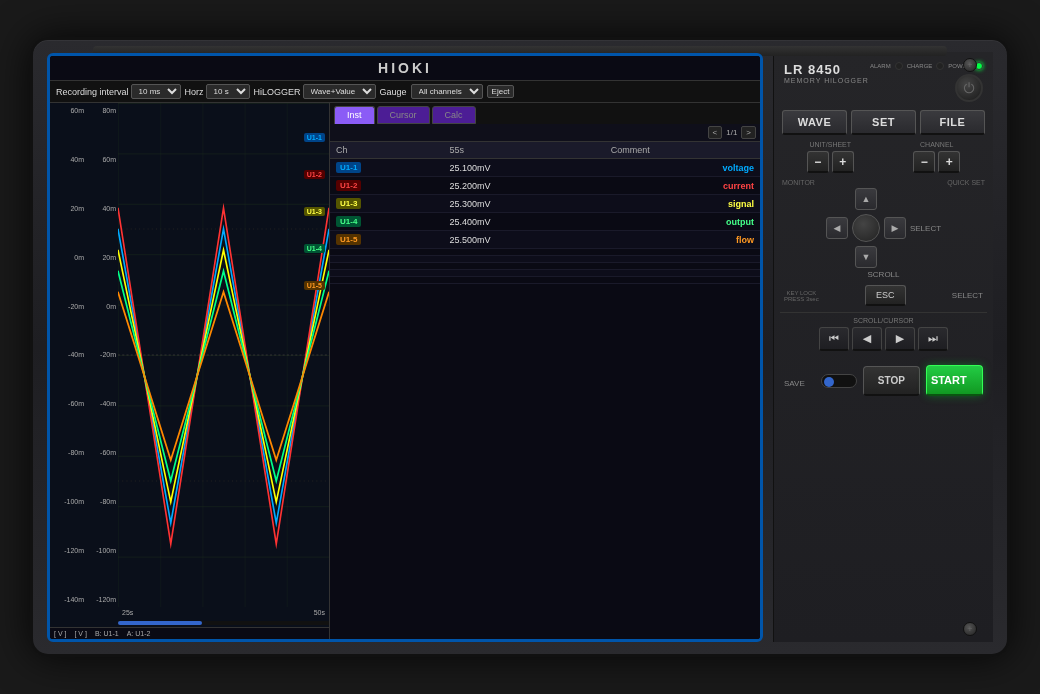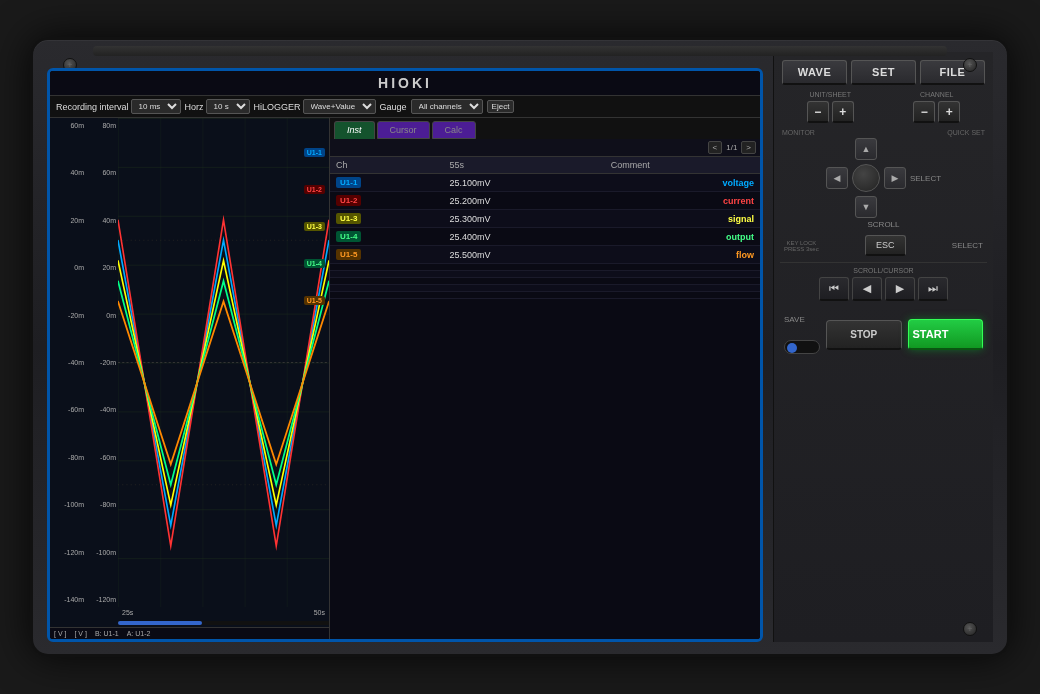--- a/index.html
+++ b/index.html
@@ -63,21 +63,21 @@
     
     .screen-section {
       flex: 1;
       display: flex;
       flex-direction: column;
       background: #000;
       border: 3px solid #0055aa;
       border-radius: 6px;
       overflow: hidden;
       position: relative;
-      margin-top: 16px;
+      margin-top: 1px;
       justify-content: center;
     }
 
     .screen-inner {
       background: #0a0a14;
       flex: 1;
       display: flex;
       flex-direction: column;
     }
 
@@ -254,24 +254,23 @@
     }
 
     .tab-btn {
       padding: 3px 12px;
       font-size: 9px;
       border-radius: 3px 3px 0 0;
       border: 1px solid #444;
       cursor: pointer;
     }
     .tab-btn.active {
-      background: #14532d;
+      background: #8b5cf6;
       color: #fff;
       border-bottom: none;
-      font-style: italic;
     }
     .tab-btn.inactive {
       background: #4c1d95;
       color: #888;
     }
 
     
     .table-header-row {
       display: flex;
       align-items: center;
@@ -572,22 +571,22 @@
     
     .action-row {
       display: flex;
       align-items: center;
       gap: 6px;
       padding: 4px 4px;
     }
 
     .save-section {
       display: flex;
-      flex-direction: column;
-      align-items: flex-start;
+      flex-direction: row;
+      align-items: flex-end;
       gap: 16px;
     }
 
     .save-label {
       font-size: 8px;
       color: #888;
     }
 
     .save-toggle {
       width: 36px;
@@ -863,20 +862,37 @@
               </tbody>
             </table>
           </div>
         </div>
       </div>
     </div>
   </div>
 
   <div class="control-panel">
 
+    <div class="model-row">
+      <div class="model-info">
+        <span class="model-name">LR 8450</span>
+        <span class="model-desc">MEMORY HiLOGGER</span>
+      </div>
+      <div style="display:flex; flex-direction:column; align-items:flex-end; gap:4px;">
+        <div class="status-row">
+          <span class="status-label">ALARM</span>
+          <div class="status-light light-off"></div>
+          <span class="status-label">CHARGE</span>
+          <div class="status-light light-off"></div>
+          <span class="status-label">POWER</span>
+          <div class="status-light light-green"></div>
+        </div>
+        <div class="power-btn"></div>
+      </div>
+    </div>
 
     <div class="ctrl-btn-row">
       <button class="ctrl-btn">WAVE</button>
       <button class="ctrl-btn">SET</button>
       <button class="ctrl-btn">FILE</button>
     </div>
 
     <div class="divider-row">
       <div class="divider-half">
         <div class="divider-half-label">UNIT/SHEET</div>

